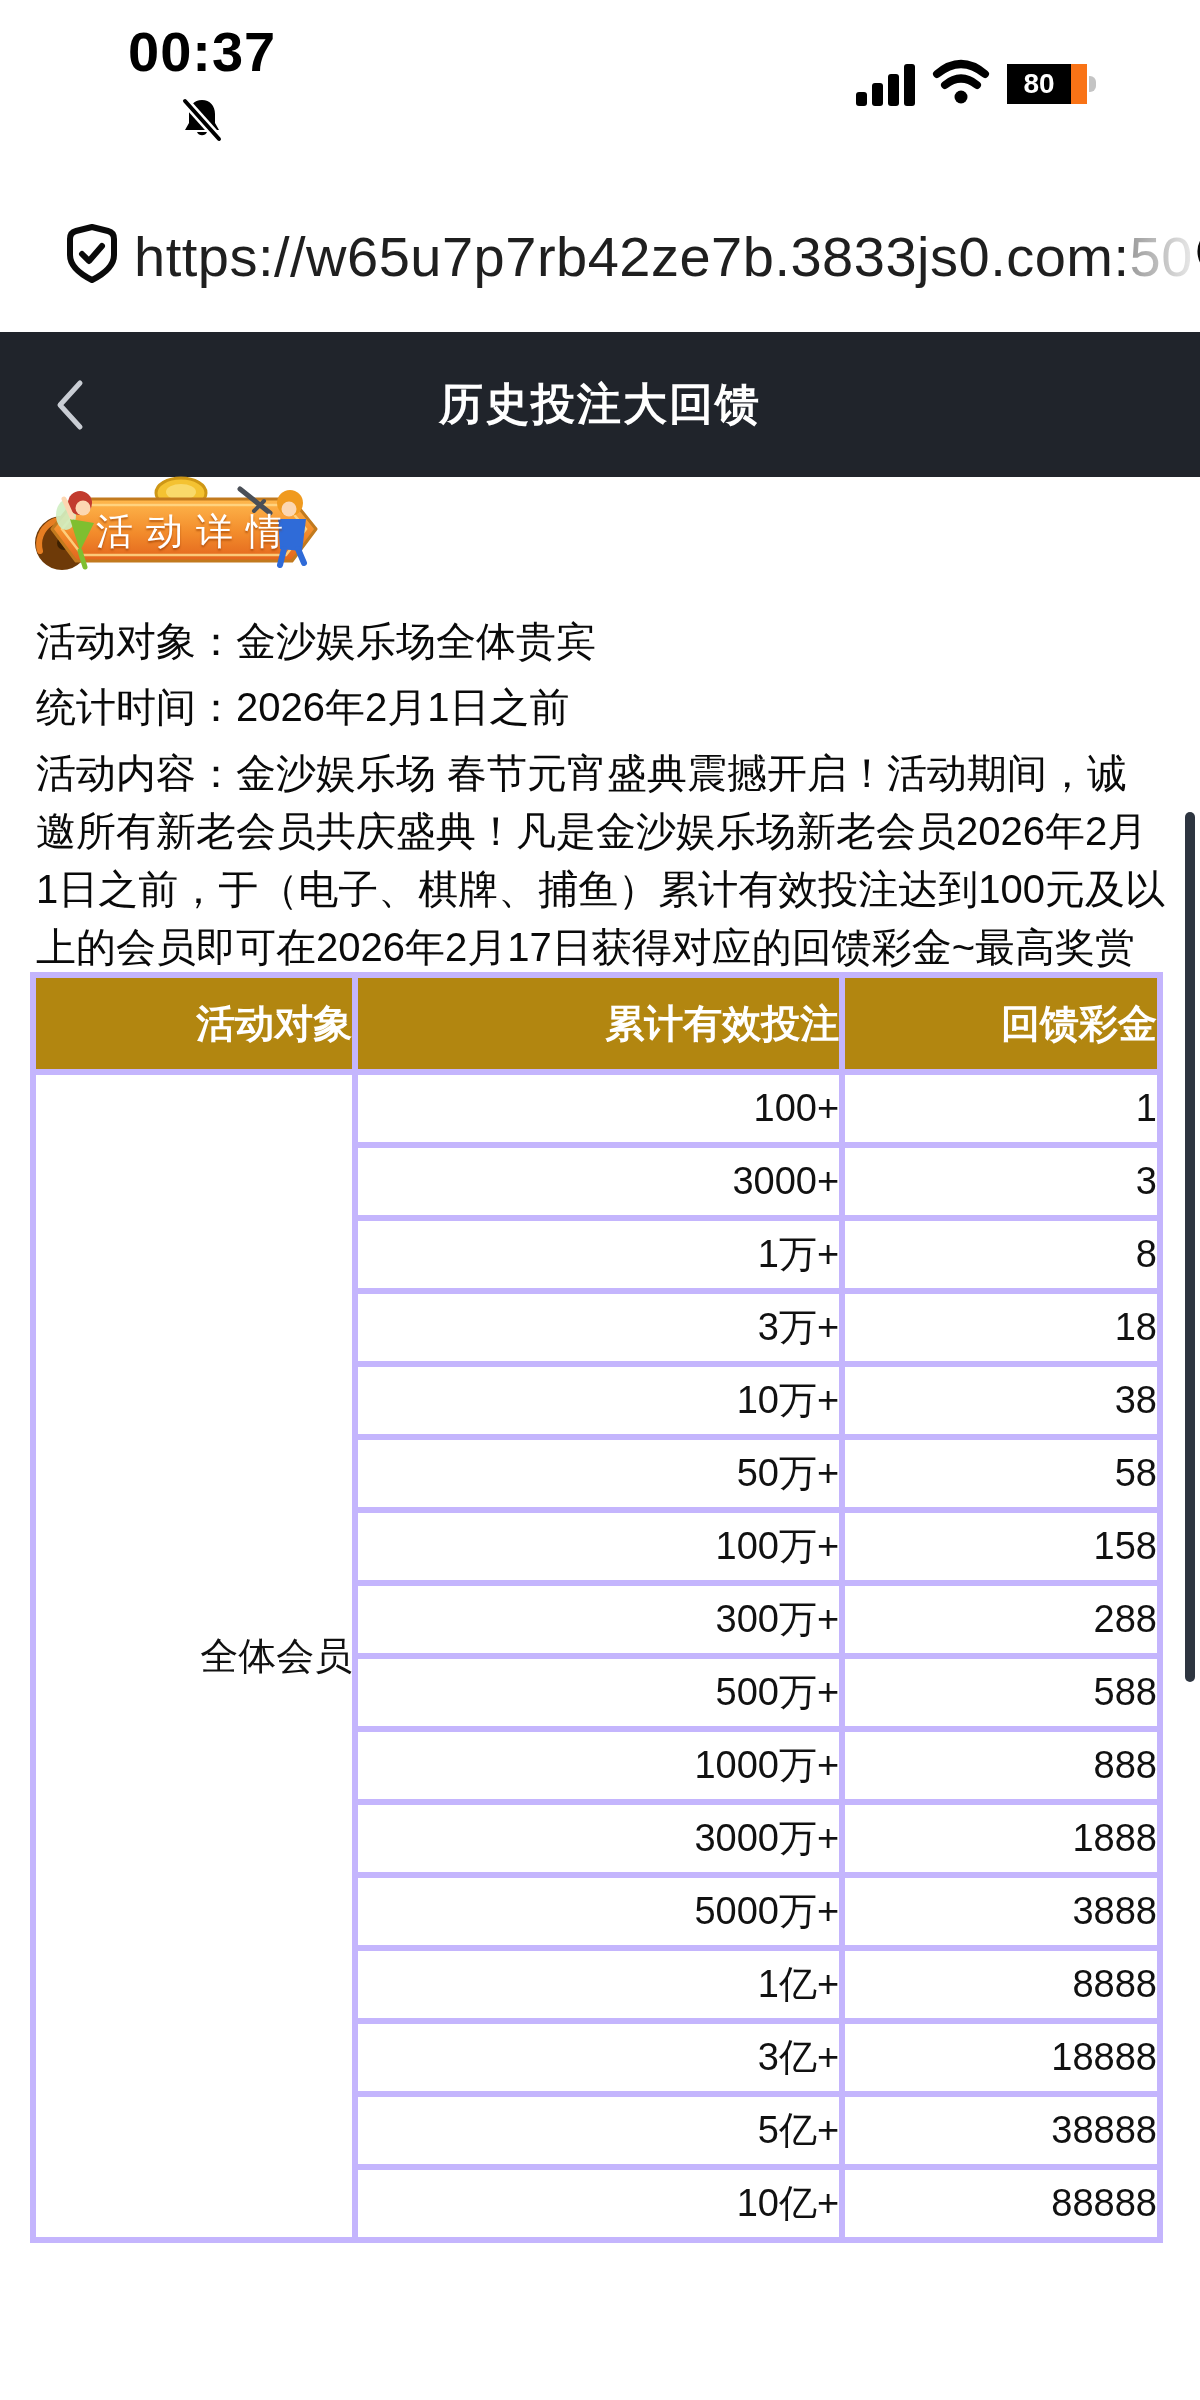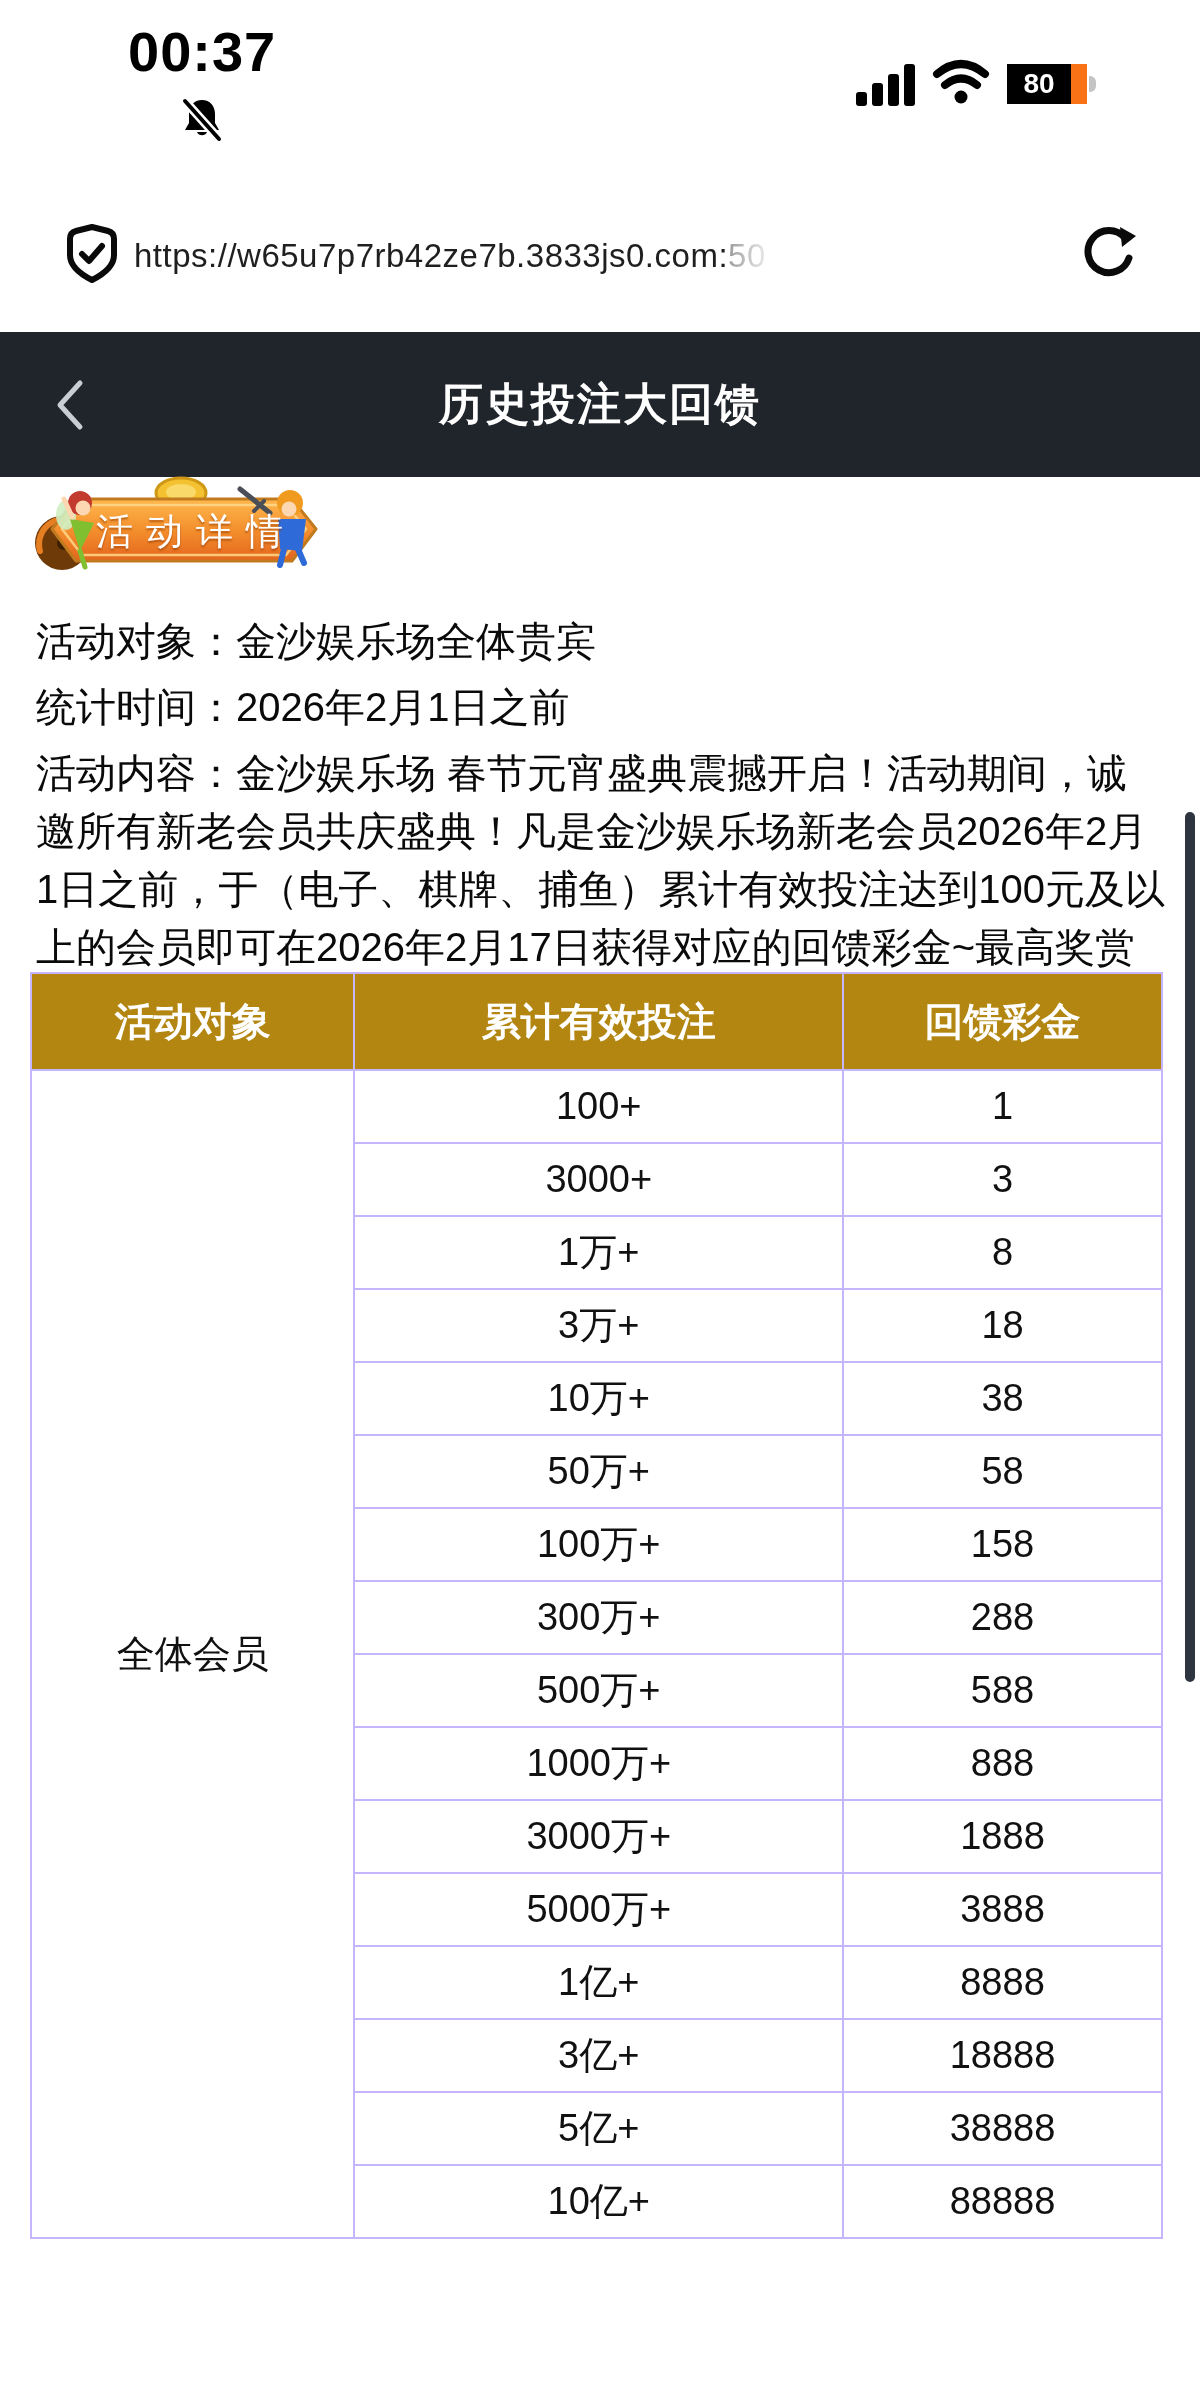--- a/index.html
+++ b/index.html
@@ -17,21 +17,21 @@
   .battery { position:relative; width:80px; height:40px; border-radius:0; overflow:hidden;
              background:#f97316; display:flex; }
   .battery .fill { width:80%; height:100%; background:#000; color:#fff; font-size:28px;
                    font-weight:bold; display:flex; align-items:center; justify-content:center; }
   .battery-nub { width:7px; height:16px; background:#c4c4c4; border-radius:0 6px 6px 0; margin-left:2px; }
 
   
   .url-bar { position:absolute; top:200px; left:0; right:0; height:112px;
              display:flex; align-items:center; }
   .shield { margin-left:64px; }
-  .url-text { font-size:33px; color:#1f1f1f; margin-left:14px; white-space:nowrap;
+  .url-text { font-size:56px; color:#1f1f1f; margin-left:14px; white-space:nowrap;
               letter-spacing:0.5px; }
   .url-fade { color:transparent; background:linear-gradient(90deg,#9b9b9b 0%,#e9e9e9 100%);
               -webkit-background-clip:text; background-clip:text; }
   .refresh { margin-left:auto; margin-right:58px; }
 
   
   .nav-header { position:absolute; top:332px; left:0; width:1200px; height:145px;
                 background:#20242b; display:flex; align-items:center; justify-content:center; }
   .nav-back { position:absolute; left:48px; top:0; height:100%; display:flex; align-items:center;
               cursor:pointer; }
@@ -45,21 +45,21 @@
                   text-shadow:0 2px 2px rgba(150,60,0,.65); white-space:nowrap; }
 
   
   .content { position:absolute; top:604px; left:28px; width:1146px;
              font-size:40px; line-height:58px; color:#0a0a0a; }
   .content p { margin:8px; }
 
   
   table.reward { position:absolute; top:972px; left:30px; width:1133px;
                  border-collapse:collapse; table-layout:fixed; text-align:center; }
-  table.reward th, table.reward td { border:2px solid #c4b5fd; }
+  table.reward th, table.reward td { border:6px solid #c4b5fd;text-align:right; }
   table.reward th { background:#b28610; color:#ffffff; font-size:39px; font-weight:bold;
                     height:97px; }
   table.reward td { font-size:38px; color:#111; height:73px; background:#fff; }
   .col-group { width:28.6%; }
   .col-bet   { width:43.2%; }
   .col-prize { width:28.2%; }
 
   
   .scroll-thumb { position:absolute; left:1185px; top:812px; width:10px; height:870px;
                   background:#2e3540; border-radius:6px; }

